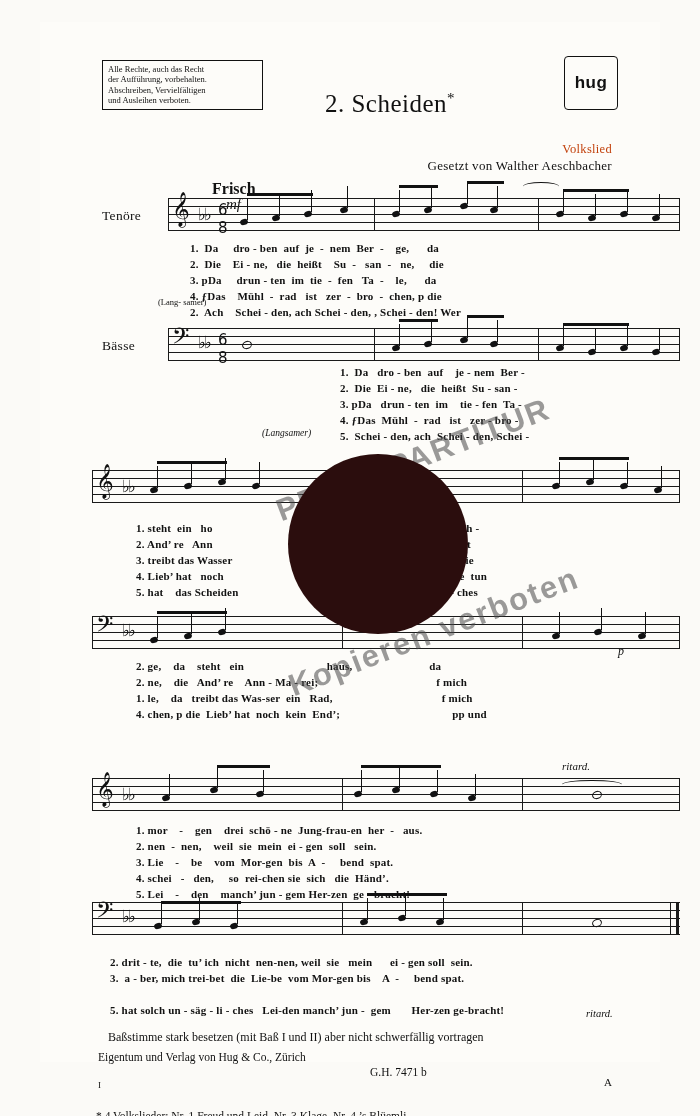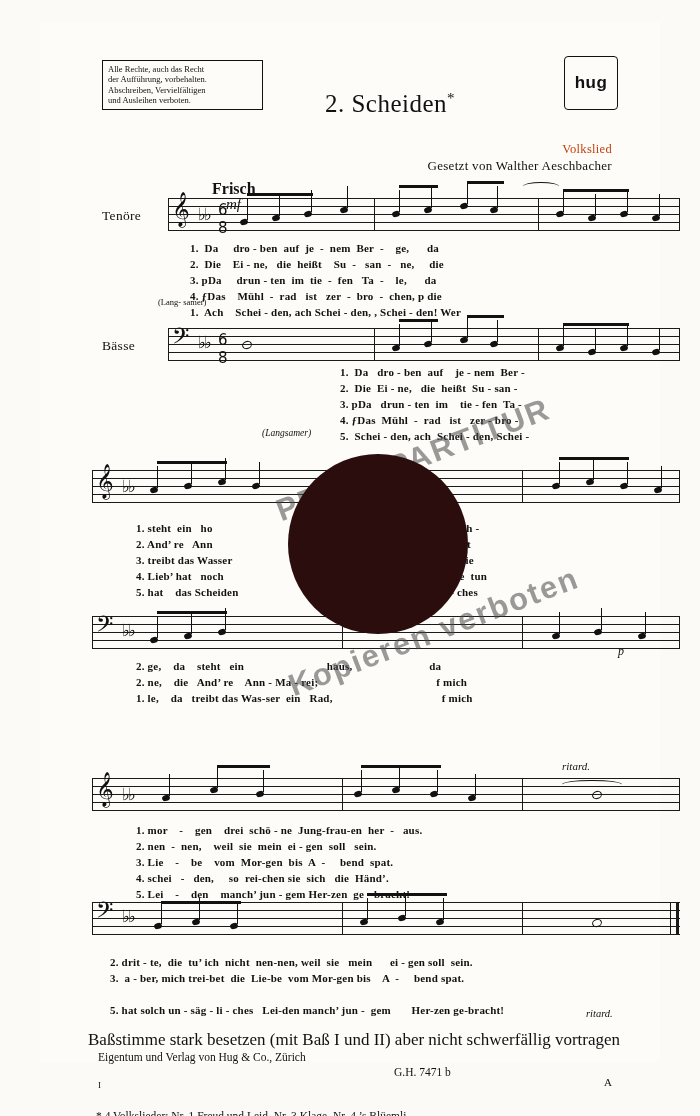--- a/index.html
+++ b/index.html
@@ -107,23 +107,23 @@
     transform:rotate(-21deg);
     white-space:nowrap;
   }
   .wm1{left:228px;top:420px;}
   .wm2{left:240px;top:592px;}
   .blob{
     position:absolute;left:248px;top:432px;width:180px;height:180px;
     background:#2b0d0d;border-radius:50%;
   }
   
-  .foot-note{position:absolute;left:48px;top:1008px;font-size:17px;color:#111;}
+  .foot-note{position:absolute;left:68px;top:1008px;font-size:12px;color:#111;}
   .foot-own{position:absolute;left:58px;top:1029px;font-size:11.5px;color:#111;}
-  .foot-plate{position:absolute;left:330px;top:1044px;font-size:11.5px;color:#111;margin-left:24px;}
+  .foot-plate{position:absolute;left:330px;top:1044px;font-size:11.5px;color:#111;}
   .foot-left-i{position:absolute;left:58px;top:1058px;font-size:9px;color:#111;}
   .foot-right-a{position:absolute;right:48px;top:1054px;font-size:11px;color:#111;}
   .foot-star{position:absolute;left:56px;top:1088px;font-size:11.5px;color:#111;}
 </style>
 </head>
 <body>
 
 <div class="page">
 <div class="sheet">
 
@@ -195,21 +195,21 @@
     <div class="beam" style="left:395px;top:-9px;width:66px;"></div>
     <div class="nh" style="left:484px;top:17px;"></div>
         <div class="stem" style="left:491px;top:-4px;"></div>
     <div class="slur" style="left:355px;top:-16px;width:36px;"></div>
   </div>
 
   <div class="lyrics lyr-bold" style="left:150px;top:220px;">1.  Da     dro - ben  auf  je  -  nem  Ber  -    ge,      da</div>
   <div class="lyrics lyr-bold" style="left:150px;top:236px;">2.  Die    Ei - ne,   die  heißt    Su  -   san  -   ne,     die</div>
   <div class="lyrics lyr-bold" style="left:150px;top:252px;">3. pDa     drun - ten  im  tie  -  fen   Ta  -    le,      da</div>
   <div class="lyrics lyr-bold" style="left:150px;top:268px;">4. ƒDas    Mühl  -  rad   ist   zer  -  bro  -  chen, p die</div>
-  <div class="lyrics lyr-bold" style="left:150px;top:284px;">1.  Ach    Schei - den, ach Schei - den, , Schei - den! Wer</div>
+  <div class="lyrics lyr-bold" style="left:150px;top:284px;">2.  Ach    Schei - den, ach Schei - den, , Schei - den! Wer</div>
 
   <div class="staff" style="left:128px;top:306px;width:512px;height:34px;">
     <div class="line" style="top:0;"></div>
         <div class="line" style="top:8px;"></div>
     <div class="line" style="top:16px;"></div>
         <div class="line" style="top:24px;"></div>
     <div class="line" style="top:32px;"></div>
     <div class="barline" style="left:0;top:0;height:33px;"></div>
     <div class="barline" style="left:206px;top:0;height:33px;"></div>
     <div class="barline" style="left:370px;top:0;height:33px;"></div>
@@ -307,20 +307,21 @@
     <div class="nh" style="left:502px;top:13px;"></div>
         <div class="stem" style="left:509px;top:-8px;"></div>
     <div class="nh" style="left:546px;top:17px;"></div>
         <div class="stem" style="left:553px;top:-4px;"></div>
   </div>
   <div class="lyrics ital" style="left:578px;top:622px;font-size:12px;">p</div>
 
   <div class="lyrics lyr-bold" style="left:96px;top:638px;">2. ge,    da    steht   ein                            haus,                          da</div>
   <div class="lyrics lyr-bold" style="left:96px;top:654px;">2. ne,    die   And’ re    Ann - Ma - rei;                                        f mich</div>
   <div class="lyrics lyr-bold" style="left:96px;top:670px;">1. le,    da   treibt das Was-ser  ein   Rad,                                     f mich</div>
+  <div class="lyrics lyr-bold" style="left:96px;top:686px;">4. chen, p die  Lieb’ hat  noch  kein  End’;                                      pp und</div>
 
   <div class="ritard1">ritard.</div>
   <div class="staff" style="left:52px;top:756px;width:588px;height:34px;">
     <div class="line" style="top:0;"></div>
         <div class="line" style="top:8px;"></div>
     <div class="line" style="top:16px;"></div>
         <div class="line" style="top:24px;"></div>
     <div class="line" style="top:32px;"></div>
     <div class="barline" style="left:0;top:0;height:33px;"></div>
     <div class="barline" style="left:250px;top:0;height:33px;"></div>

